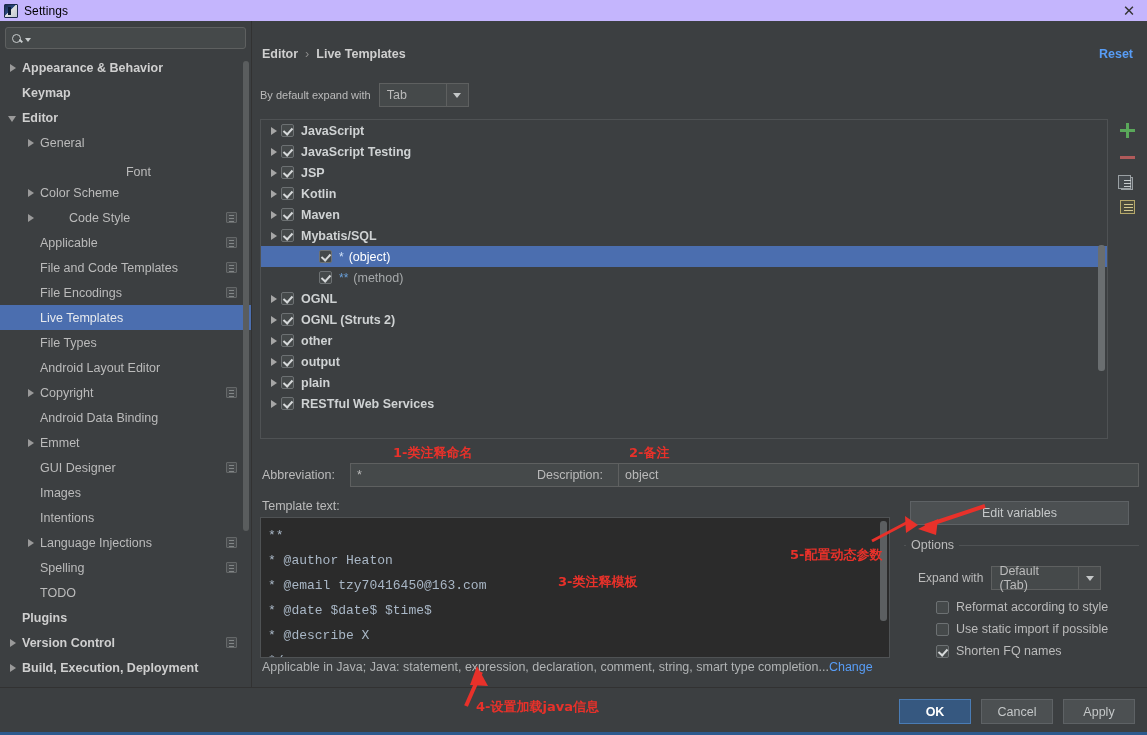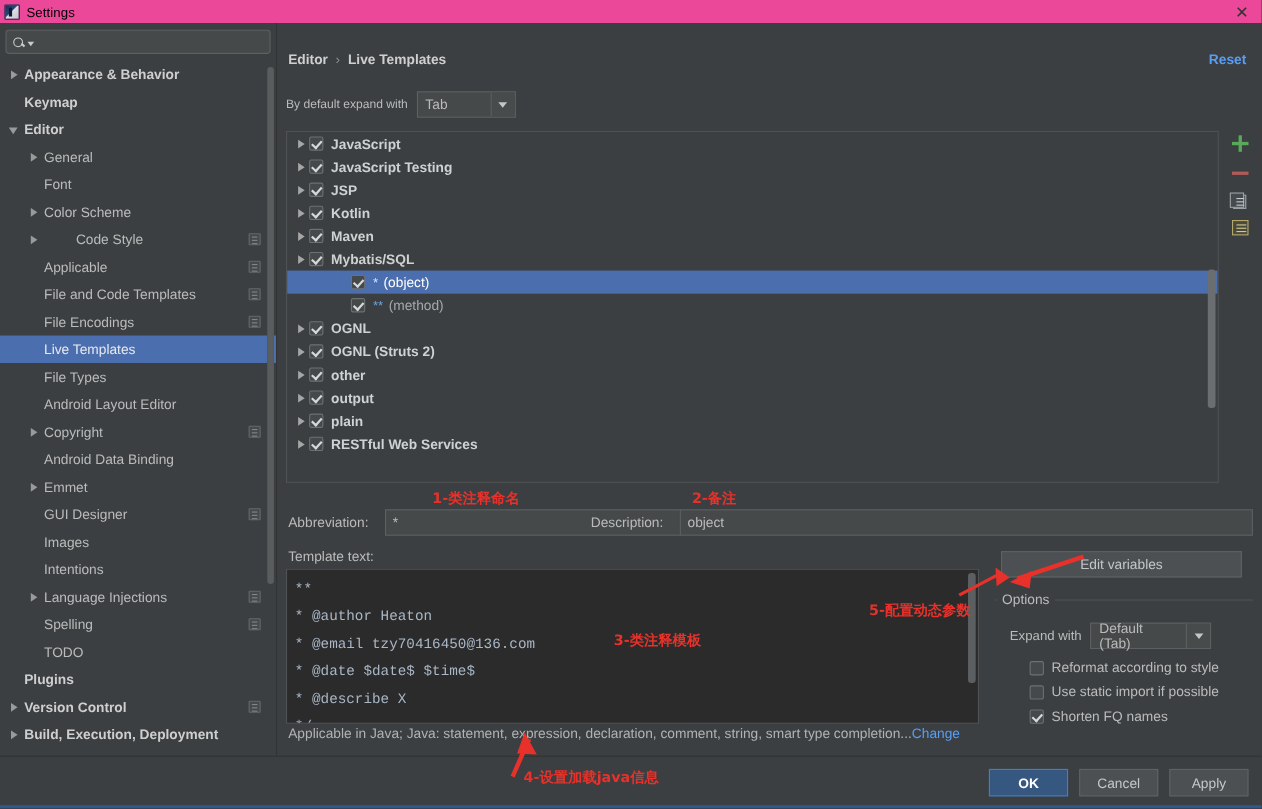--- a/index.html
+++ b/index.html
@@ -7,21 +7,21 @@
     margin: 0; padding: 0;
     width: 1147px; height: 735px;
     overflow: hidden;
     font-family: "Liberation Sans", sans-serif;
     font-size: 12px;
   }
   body { background: #3c3f41; color: #bbbbbb; }
 
   
   .titlebar {
-    height: 21px; background: #ec4899; color: #000000;
+    height: 21px; background: #c4b5fd; color: #000000;
     display: flex; align-items: center; padding: 0 4px;
     font-size: 12px; position: relative;
   }
   .titlebar .app-icon {
     width: 14px; height: 14px; margin-right: 6px;
     background: linear-gradient(135deg, #1b2a4a 0%, #2b4a80 45%, #e0e0e0 46%, #bfc7d0 100%);
     border: 1px solid #1b2a4a; border-radius: 1px;
     position: relative; flex: 0 0 auto;
   }
   .titlebar .app-icon::after{
@@ -343,21 +343,21 @@
             <span class="lbl">Keymap</span>
           </div>
           <div class="tnode bold" style="padding-left: 8px;">
             <span class="arrow down"></span>
             <span class="lbl">Editor</span>
           </div>
           <div class="tnode" style="padding-left: 26px;">
             <span class="arrow right"></span>
             <span class="lbl">General</span>
           </div>
-          <div class="tnode" style="padding-left: 26px;">
+          <div class="tnode" style="padding-left: 42px; flex-direction: column;">
             <span class="arrow "></span>
             <span class="lbl">Font</span>
           </div>
           <div class="tnode" style="padding-left: 26px;">
             <span class="arrow right"></span>
             <span class="lbl">Color Scheme</span>
           </div>
           <div class="tnode" style="padding-left: 26px; gap: 29px;">
             <span class="arrow right"></span>
             <span class="lbl">Code Style</span>
@@ -562,21 +562,21 @@
           <span>object</span>
         </div>
       </div>
 
       <div class="tmpl-text-label">Template text:</div>
 
       <div class="editor">
         <div id="editor-lines">
             <div class="line">**</div>
             <div class="line">* @author Heaton</div>
-            <div class="line">* @email tzy70416450@136.com</div>
+            <div class="line">* @email tzy70416450@163.com</div>
             <div class="line">* @date $date$ $time$</div>
             <div class="line">* @describe X</div>
             <div class="line">*/</div>
           </div>
         <div class="ed-sb"></div>
       </div>
 
       <div class="edit-vars-btn">Edit variables</div>
 
       <div class="options-box">

